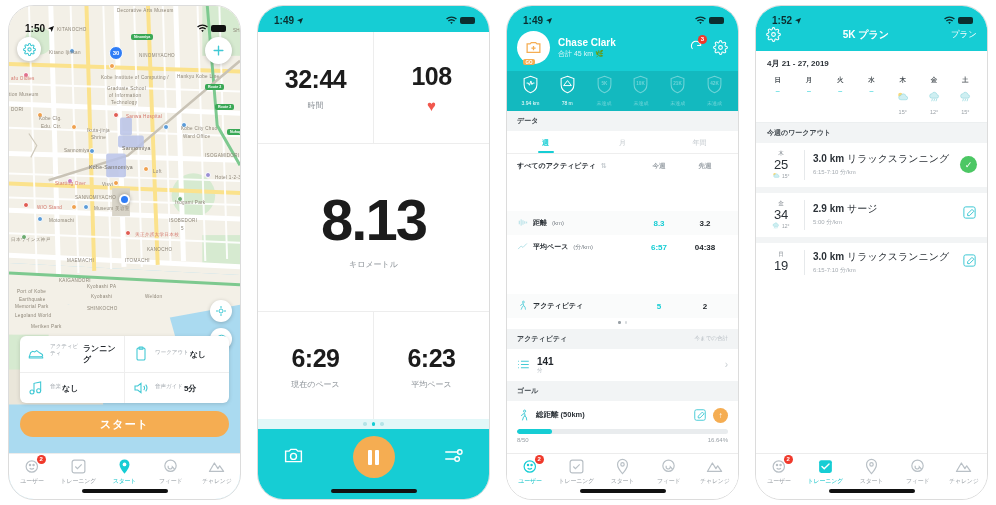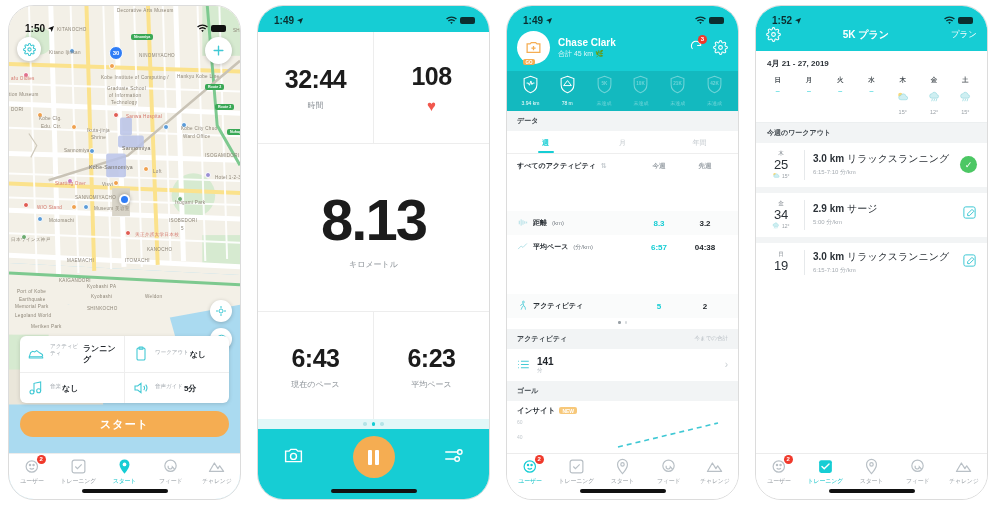--- a/index.html
+++ b/index.html
@@ -587,21 +587,21 @@
           </div>
         </div>
         <div class="mrow b" style="flex:1.5;">
           <div class="mcell">
             <div class="mval huge">8.13</div>
             <div class="mlab">キロメートル</div>
           </div>
         </div>
         <div class="mrow">
           <div class="mcell">
-            <div class="mval">6:43</div>
+            <div class="mval">6:29</div>
             <div class="mlab">現在のペース</div>
           </div>
           <div class="mcell">
             <div class="mval">6:23</div>
             <div class="mlab">平均ペース</div>
           </div>
         </div>
       </div>
 
       <div class="dots" id="p2dots">
@@ -788,20 +788,41 @@
           <div style="font-size:10px;font-weight:bold;color:#21262b;">141</div>
           <div style="font-size:5.5px;color:#b5bcc2;">分</div>
         </div>
         <span style="color:#c8ced2;font-size:10px;">›</span>
       </div>
 
       <div class="sechead">
         <span>ゴール</span>
       </div>
 
+      <div class="goalrow">
+        <div class="goaltop">
+          <svg width="13" height="13" viewBox="0 0 24 24" fill="none" stroke="#3fc8d4" stroke-width="1.8">
+            <circle cx="14" cy="4" r="2"></circle>
+              <path d="M10 21l2-6 3-3-1-4-4 2-2 3M13 12l4 3 1 6"></path>
+          </svg>
+          <div class="goalname">総距離 (50km)</div>
+          <svg width="14" height="14" viewBox="0 0 24 24" fill="none" stroke="#3fc8d4" stroke-width="1.6">
+            <rect x="3" y="3" width="18" height="18" rx="3"></rect>
+              <path d="M16 7l-7 7v3h3l7-7z"></path>
+          </svg>
+          <div style="width:15px;height:15px;border-radius:50%;background:#f5ad52;display:flex;align-items:center;justify-content:center;color:#fff;font-size:8px;">↑</div>
+        </div>
+        <div class="pbar">
+          <div class="pfill" id="goalfill" style="width: 16.64%;"></div>
+        </div>
+        <div class="goalfoot">
+          <span>8/50</span>
+          <span>16.64%</span>
+        </div>
+      </div>
 
       <div class="insight">
         <div class="ins-title">
           <span>インサイト</span>
           <span class="ins-tag">NEW</span>
         </div>
         <div class="ins-chart">
           <div class="ins-y" style="top:0;">60</div>
           <div class="ins-y" style="top:15px;">40</div>
           <svg style="position:absolute;right:0;top:0;width:120px;height:30px;" viewBox="0 0 120 30">

